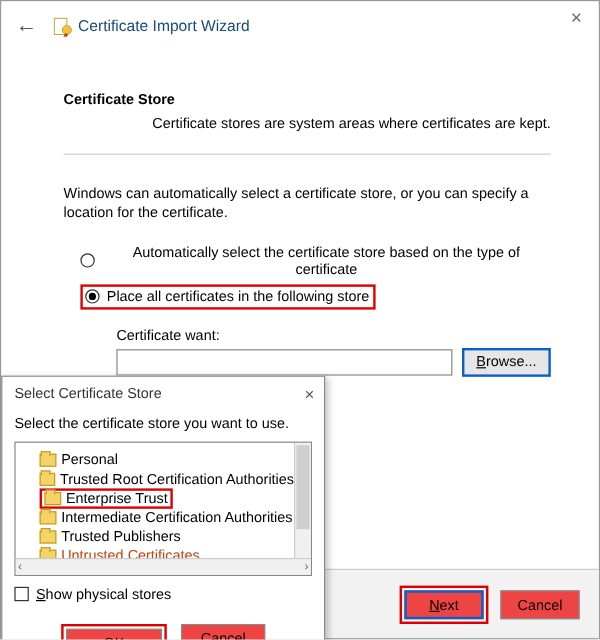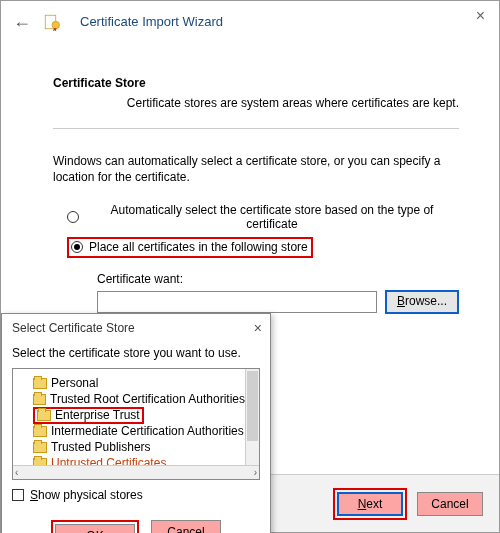--- a/index.html
+++ b/index.html
@@ -11,38 +11,38 @@
     width: 500px;
     height: 533px;
     overflow: hidden;
     position: relative;
     color: #000;
   }
   .outer { position: absolute; inset: 0; border: 1px solid #999; background:#fff;}
   .titlebar { display:flex; align-items:center; padding:10px 12px 6px 12px; }
   .back-arrow { font-size:18px; color:#555; margin-right:12px; }
   .title-icon svg { width:18px; height:18px; display:block; }
-  .title-text { font-size:13px; margin-left:19px; color:#1a4a7a;text-align:center; }
+  .title-text { font-size:13px; margin-left:4px; color:#1a4a7a;text-align:center; }
   .close-x { position:absolute; top:6px; right:14px; font-size:16px; color:#666; cursor:pointer; }
   .content { padding: 8px 40px 0 52px; }
   .section-title { font-weight:600; margin: 30px 0 6px 0; }
   .desc { margin: 0 0 18px 0; padding-left:14px;text-align:right; }
   .hr { border:none; border-top:1px solid #ccc; margin:4px 0 24px 0;}
   .para { margin: 0 0 18px 0; line-height:1.35; }
   .radio-row { display:flex; align-items:center; margin:4px 0 4px 14px;text-align:center; }
   .radio { width:12px; height:12px; border:1px solid #333; border-radius:50%; margin-right:6px; position:relative; flex-shrink:0;}
   .radio.checked::after { content:''; position:absolute; inset:2px; background:#000; border-radius:50%; }
   .hl-red { border:2px solid #d00; padding:1px 3px 2px 2px; display:inline-flex; align-items:center;}
   .store-label { margin:14px 0 4px 44px; }
   .store-input-row { display:flex; align-items:center; margin-left:44px; }
   .store-input { flex:1; height:22px; border:1px solid #888; background:#fff; }
   .browse-btn { margin-left:8px; padding:2px 10px; border:2px solid #0a5fca; background:#e6e6e6; height:24px; display:flex; align-items:flex-start; cursor:pointer;}
   .underline-letter { text-decoration:underline; }
   .footer-bar { position:absolute; bottom:0; left:0; right:0; height:58px; background:#f2f2f2; border-top:1px solid #ccc; display:flex; align-items:center; justify-content:flex-end; padding-right:16px; gap:10px;}
-  .btn { min-width:66px; height:24px; border:1px solid #888; background:#fca5a5; display:flex; align-items:center; justify-content:center; cursor:pointer; padding:0 10px;}
+  .btn { min-width:66px; height:24px; border:1px solid #888; background:#ef4444; display:flex; align-items:center; justify-content:center; cursor:pointer; padding:0 10px;}
   .btn.primary { border:2px solid #0a5fca; }
   .hl-red-box { border:2px solid #d00; padding:2px; }
   
   .modal { position:absolute; left:0; top:312px; width:270px; background:#fff; border:1px solid #888; box-shadow:2px 2px 6px rgba(0,0,0,.25); }
   .modal-title { display:flex; align-items:center; justify-content:space-between; padding:6px 8px 6px 10px; font-size:12px; color:#333;}
   .modal-close { font-size:14px; color:#555; cursor:pointer;}
   .modal-body { padding:4px 10px 8px 10px; }
   .modal-instr { margin-bottom:8px; }
   .tree-box { border:1px solid #888; background:#fff; position:relative; height:112px; overflow:hidden;}
   .tree-inner { position:absolute; left:2px; top:6px; right:14px;}

